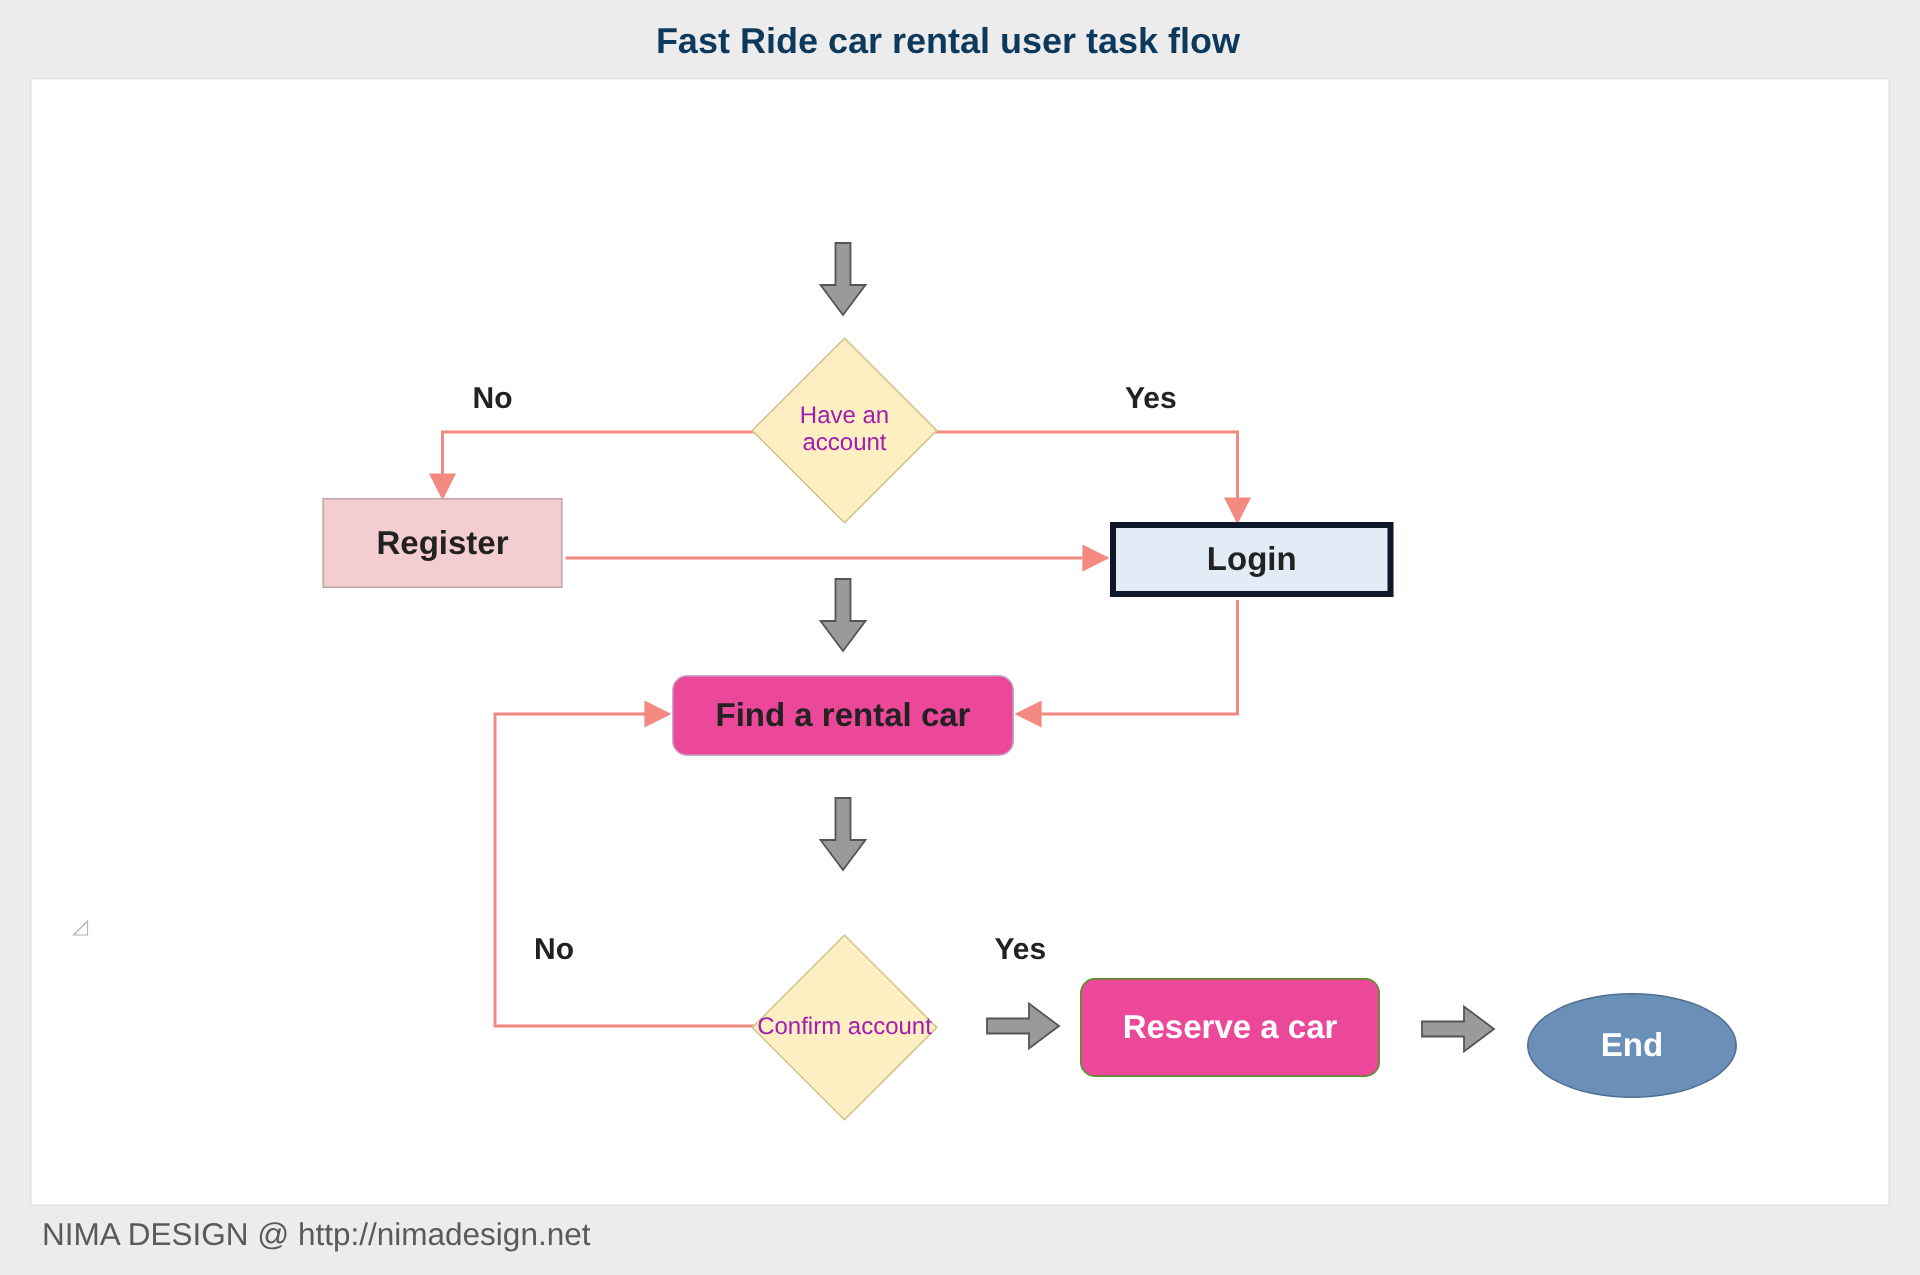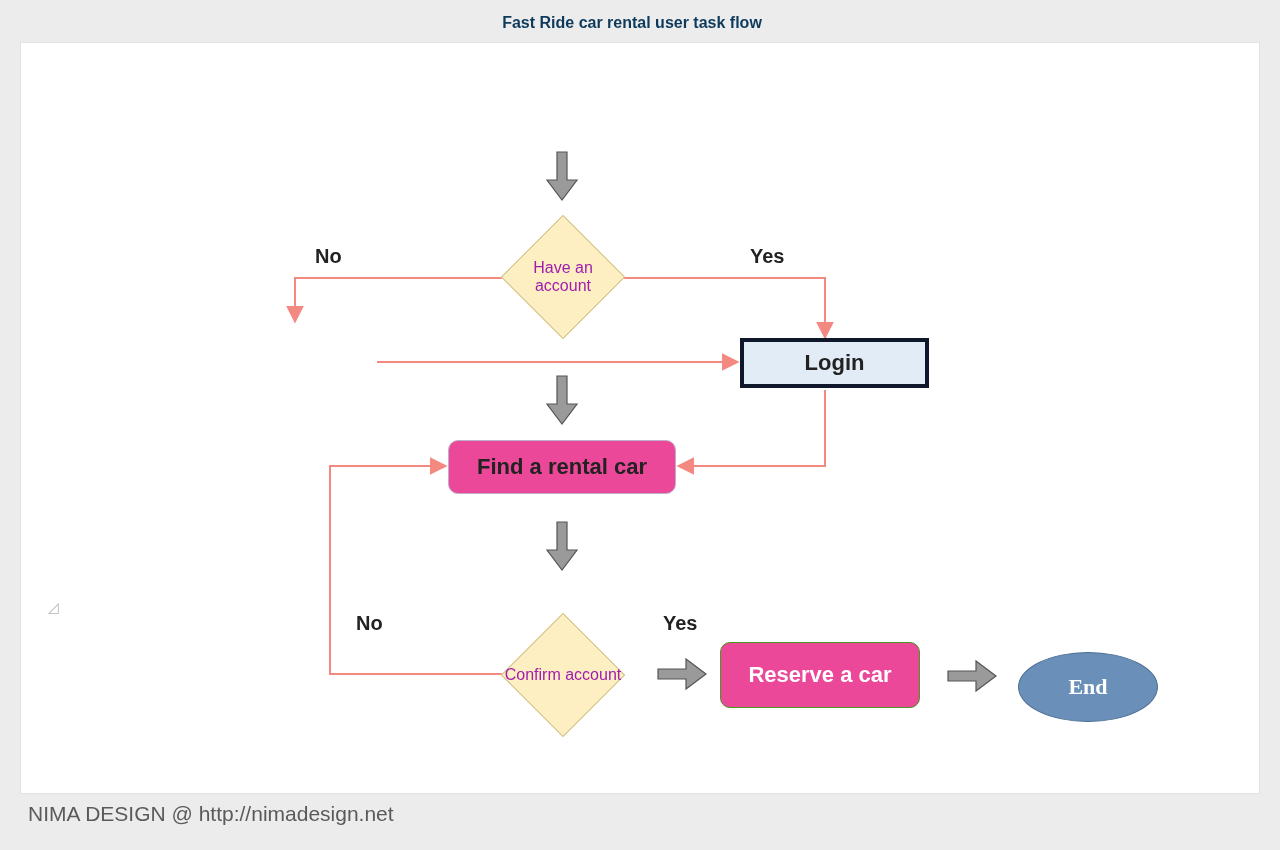--- a/index.html
+++ b/index.html
@@ -7,21 +7,21 @@
     padding: 0;
     width: 1280px;
     height: 850px;
     background: #ececec;
     font-family: -apple-system, "Helvetica Neue", Arial, sans-serif;
     color: #333;
   }
   .page-title {
     text-align: center;
     padding: 14px 16px 10px 0;
-    font-size: 16px;
+    font-size: 24px;
     font-weight: 700;
     color: #0d3a5c;
   }
   .canvas {
     position: relative;
     margin: 0 20px;
     width: 1240px;
     height: 752px;
     background: #fff;
     box-shadow: inset 0 0 0 1px #e2e2e2;
@@ -55,21 +55,20 @@
   }
 
   .node.end {
     left: 998px; top: 610px;
     width: 140px; height: 70px;
     border-radius: 50%;
     background: #6a8fb8;
     border: 1px solid #4d6f93;
     font-size: 22px;
     color: #fff;
-    font-family: Liberation Serif, serif;
   }
 
   .node.register {
     left: 195px; top: 280px;
     width: 160px; height: 60px;
     background: #f4cdd0;
     border: 1px solid #bfa6a8;
     font-size: 22px;
     color: #222;
   }
@@ -201,20 +200,21 @@
   <svg class="barrow" style="left:924px; top:616px" width="56" height="36">
     <path d="M4,13 L32,13 L32,3 L52,18 L32,33 L32,23 L4,23 Z" fill="#9a9a9a" stroke="#555" stroke-width="1.2"></path>
   </svg>
 
 
   <div class="diamond account">
     <div class="shape"></div>
     <div class="dlabel">Have an account</div>
   </div>
 
+  <div class="node register">Register</div>
   <div class="node login">Login</div>
   <div class="node find">Find a rental  car</div>
 
   <div class="diamond confirm">
     <div class="shape"></div>
     <div class="dlabel">Confirm account</div>
   </div>
 
   <div class="node reserve">Reserve a car</div>
   <div class="node end">End</div>

